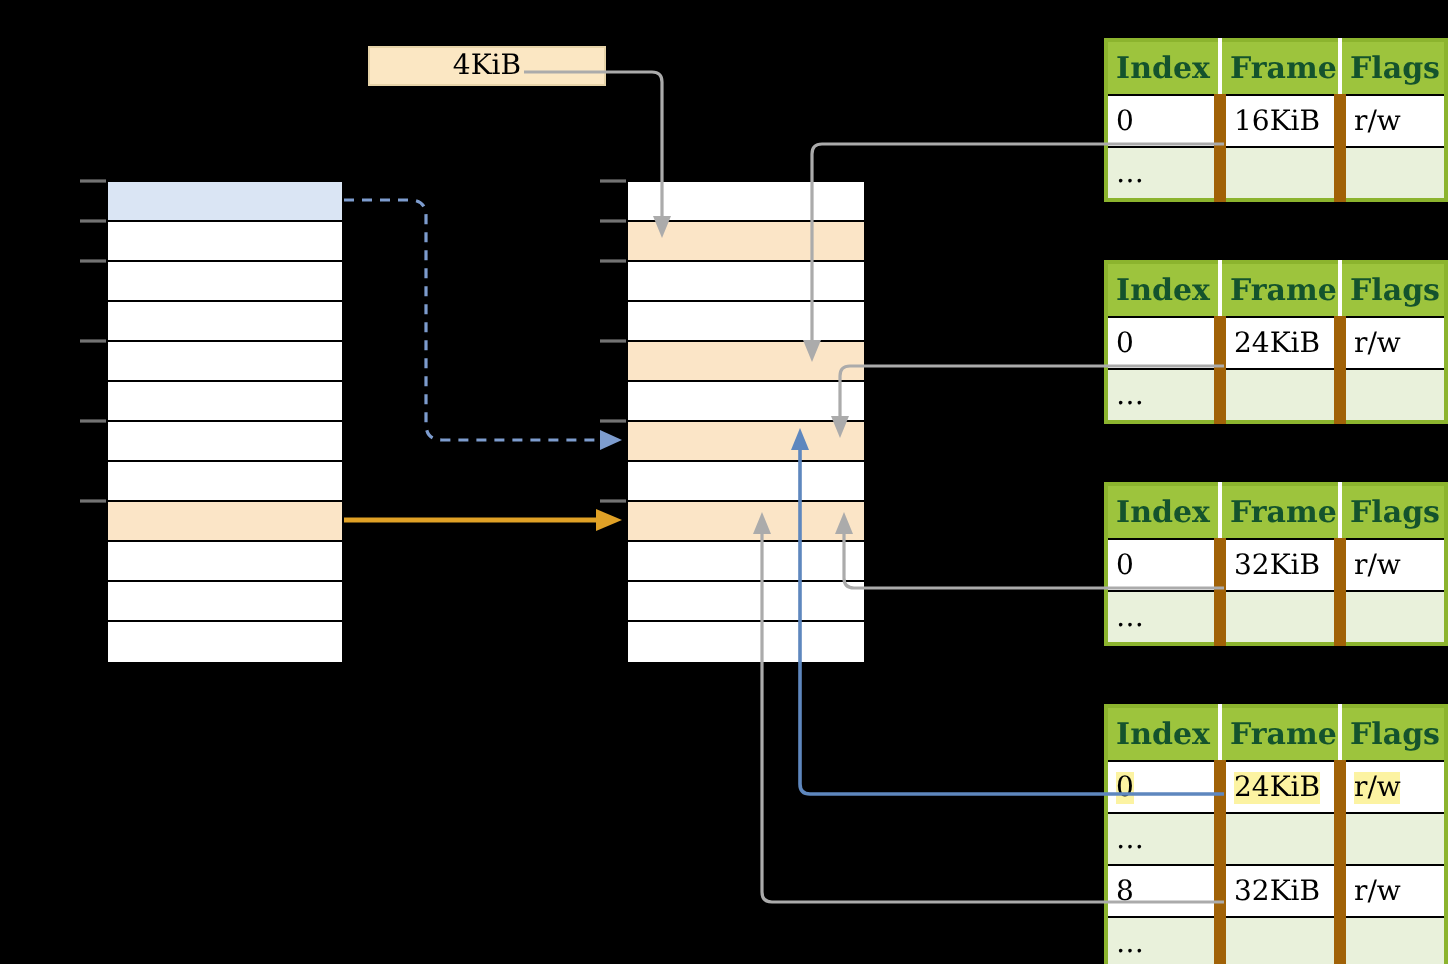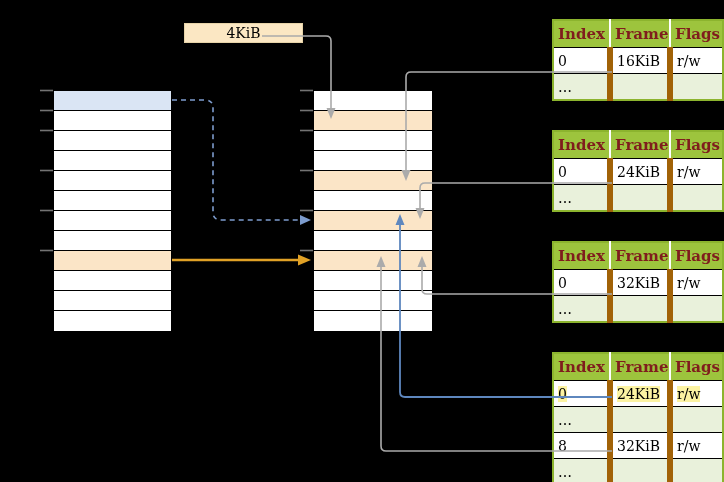--- a/index.html
+++ b/index.html
@@ -28,21 +28,21 @@
     font-size:14px;color:#000;
   }
   
   .ptable{
     position:absolute;left:552px;width:170px;
     border-collapse:collapse;table-layout:fixed;
     border:2px solid var(--table-border);
     font-size:14px;color:#000;background:#fff;
   }
   .ptable th{
-    background:var(--table-header-bg);color:#7f1d1d;font-weight:bold;font-size:15px;
+    background:var(--table-header-bg);color:#14532d;font-weight:bold;font-size:15px;
     height:26px;padding:0 4px;text-align:center;
     border-left:2px solid #fff;border-bottom:1px solid #000;
   }
   .ptable th:first-child{border-left:none;}
   .ptable td{
     height:25px;padding:0 4px;text-align:left;vertical-align:middle;
     border-left:6px solid #a16207;border-top:1px solid #000;
   }
   .ptable td:first-child{border-left:none;}
   .ptable tr.alt td{background:var(--table-alt-row);}

